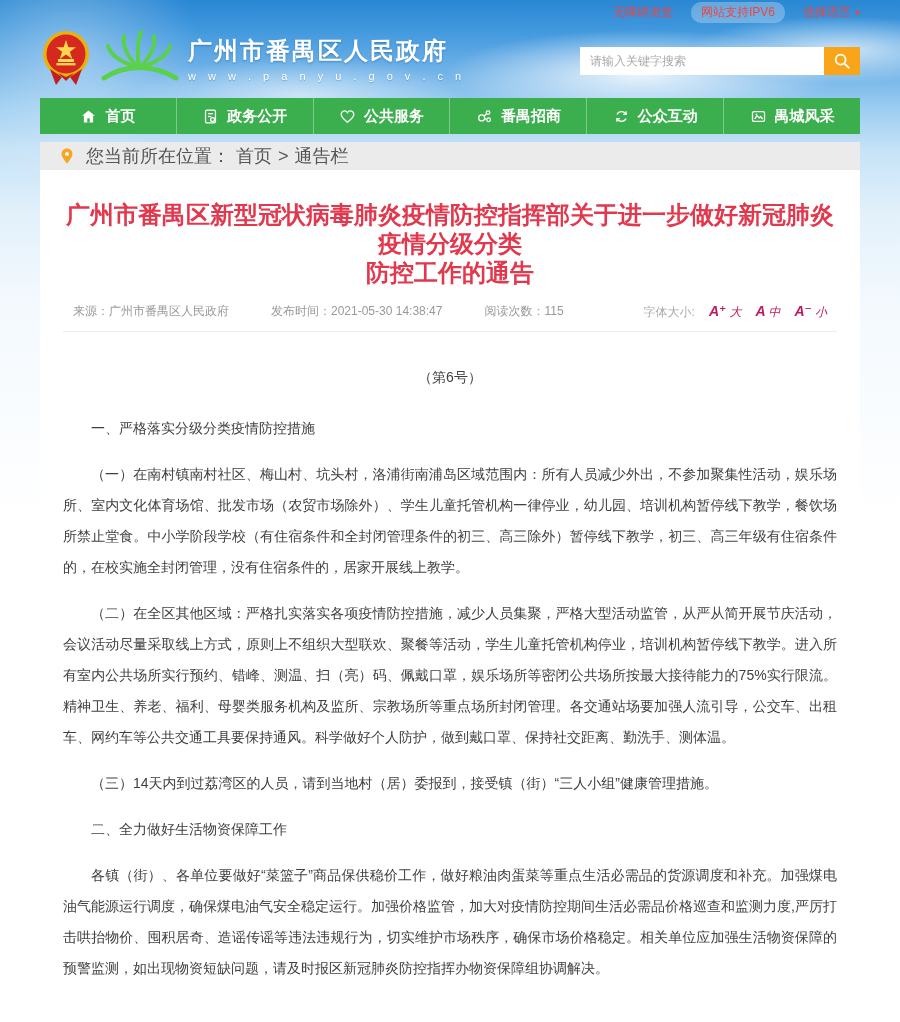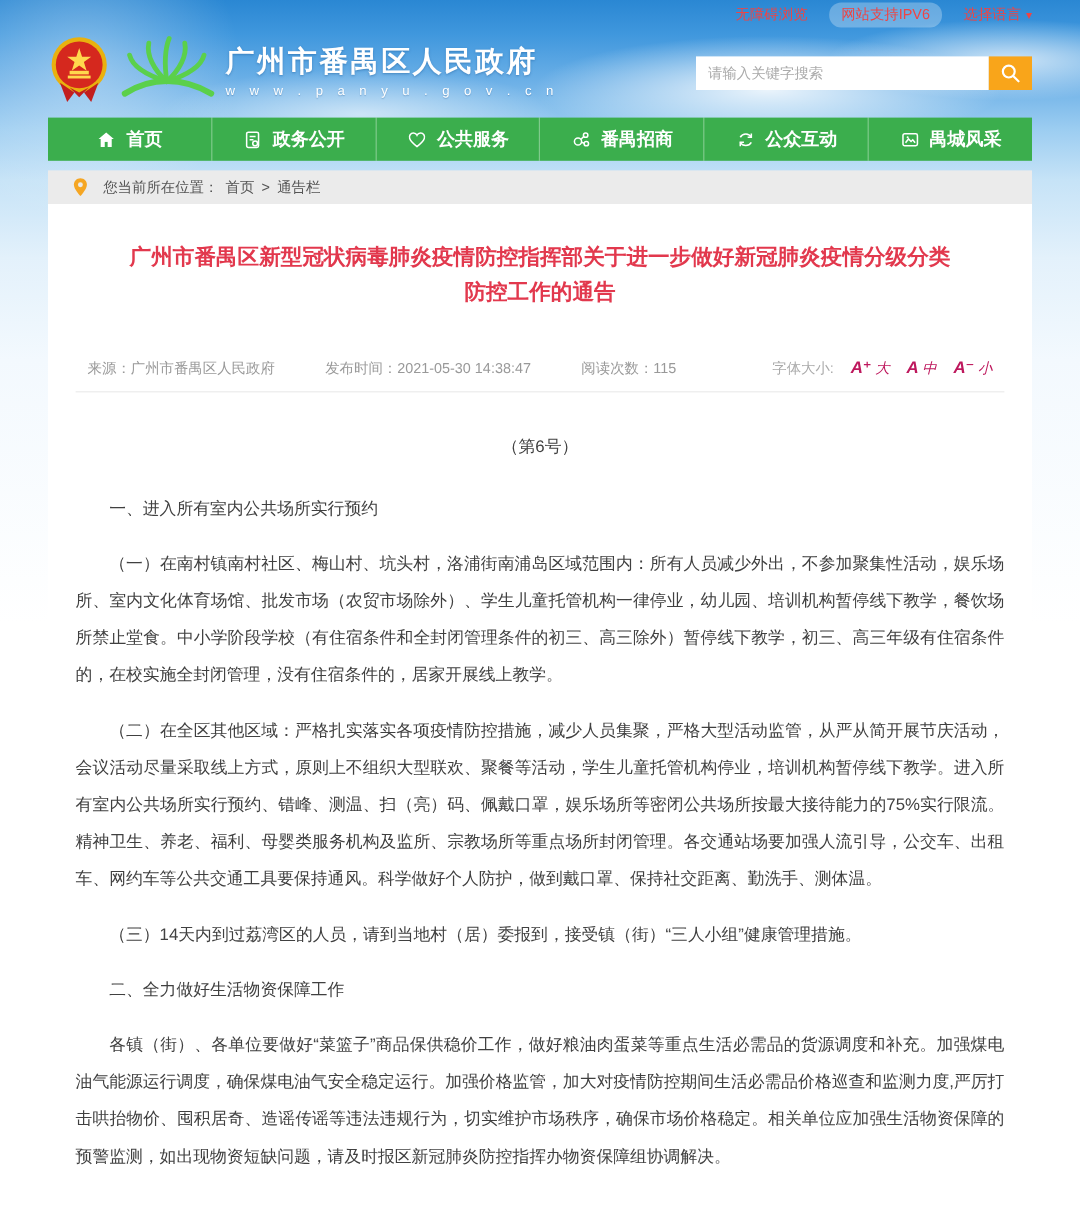--- a/index.html
+++ b/index.html
@@ -42,28 +42,28 @@
   .nav{ height:36px; background:#3bae4d; display:flex; }
   .nav-item{ flex:1; display:flex; align-items:center; justify-content:center; gap:8px;
     color:#fff; font-size:15px; font-weight:bold; text-decoration:none; cursor:pointer;
     border-right:1px solid rgba(255,255,255,.35); }
   .nav-item:last-child{ border-right:none; }
   .nav-icon{ display:flex; align-items:center; }
   .nav-icon svg{ width:17px; height:17px; }
 
   
   .breadcrumb{ height:28px; margin-top:8px; background:#ebebeb; display:flex; align-items:center;
-    padding-left:20px; font-size:12px; color:#555; gap:6px; }
+    padding-left:20px; font-size:18px; color:#555; gap:6px; }
   .breadcrumb .pin{ width:14px; height:16px; margin-right:6px; }
   .breadcrumb a{ color:#555; text-decoration:none; cursor:pointer; }
 
   
   .card{ background:#fff; padding:30px 23px 40px 23px; min-height:818px; }
-  .article-title{ color:#e2384d; font-size:18px; font-weight:bold; text-align:center; line-height:29px; }
-  .meta-row{ display:flex; align-items:center; margin-top:40px; padding:0 10px; font-size:12px; color:#999; }
+  .article-title{ color:#e2384d; font-size:24px; font-weight:bold; text-align:center; line-height:29px; }
+  .meta-row{ display:flex; margin-top:16px; padding:0 10px; font-size:12px; color:#999; }
   .meta-item{ margin-right:42px; }
   .font-control{ margin-left:auto; display:flex; align-items:center; gap:14px; color:#aaa; }
   .font-control a{ color:#be185d; text-decoration:none; cursor:pointer;font-style:italic; }
   .font-control .sym{ font-size:14px; font-weight:bold; margin-right:3px; }
   .meta-divider{ border:none; border-top:1px solid #ececec; margin:10px 0 0 0; }
 
   .article-body{ margin-top:30px; font-size:14px; color:#404040; }
   .article-body .center{ text-align:center; line-height:31px; margin-bottom:20px; }
   .article-body p.para{ text-indent:2em; line-height:31px; text-align:justify; margin-bottom:15px; }
   .article-body p.heading{ text-indent:2em; line-height:31px; margin-bottom:15px; }
@@ -208,21 +208,21 @@
         <span>字体大小:</span>
         <a><span class="sym">A⁺</span><span>大</span></a>
         <a><span class="sym">A</span><span>中</span></a>
         <a><span class="sym">A⁻</span><span>小</span></a>
       </span>
     </div>
     <hr class="meta-divider">
 
     <div class="article-body">
       <p class="center">（第6号）</p>
-      <p class="heading">一、进入所有室内公共场所实行预约</p>
+      <p class="heading">一、严格落实分级分类疫情防控措施</p>
       <p class="para">（一）在南村镇南村社区、梅山村、坑头村，洛浦街南浦岛区域范围内：所有人员减少外出，不参加聚集性活动，娱乐场所、室内文化体育场馆、批发市场（农贸市场除外）、学生儿童托管机构一律停业，幼儿园、培训机构暂停线下教学，餐饮场所禁止堂食。中小学阶段学校（有住宿条件和全封闭管理条件的初三、高三除外）暂停线下教学，初三、高三年级有住宿条件的，在校实施全封闭管理，没有住宿条件的，居家开展线上教学。</p>
       <p class="para">（二）在全区其他区域：严格扎实落实各项疫情防控措施，减少人员集聚，严格大型活动监管，从严从简开展节庆活动，会议活动尽量采取线上方式，原则上不组织大型联欢、聚餐等活动，学生儿童托管机构停业，培训机构暂停线下教学。进入所有室内公共场所实行预约、错峰、测温、扫（亮）码、佩戴口罩，娱乐场所等密闭公共场所按最大接待能力的75%实行限流。精神卫生、养老、福利、母婴类服务机构及监所、宗教场所等重点场所封闭管理。各交通站场要加强人流引导，公交车、出租车、网约车等公共交通工具要保持通风。科学做好个人防护，做到戴口罩、保持社交距离、勤洗手、测体温。</p>
       <p class="para">（三）14天内到过荔湾区的人员，请到当地村（居）委报到，接受镇（街）“三人小组”健康管理措施。</p>
       <p class="heading">二、全力做好生活物资保障工作</p>
       <p class="para">各镇（街）、各单位要做好“菜篮子”商品保供稳价工作，做好粮油肉蛋菜等重点生活必需品的货源调度和补充。加强煤电油气能源运行调度，确保煤电油气安全稳定运行。加强价格监管，加大对疫情防控期间生活必需品价格巡查和监测力度,严厉打击哄抬物价、囤积居奇、造谣传谣等违法违规行为，切实维护市场秩序，确保市场价格稳定。相关单位应加强生活物资保障的预警监测，如出现物资短缺问题，请及时报区新冠肺炎防控指挥办物资保障组协调解决。</p>
 
     </div>
   </div>
 
 </div>

